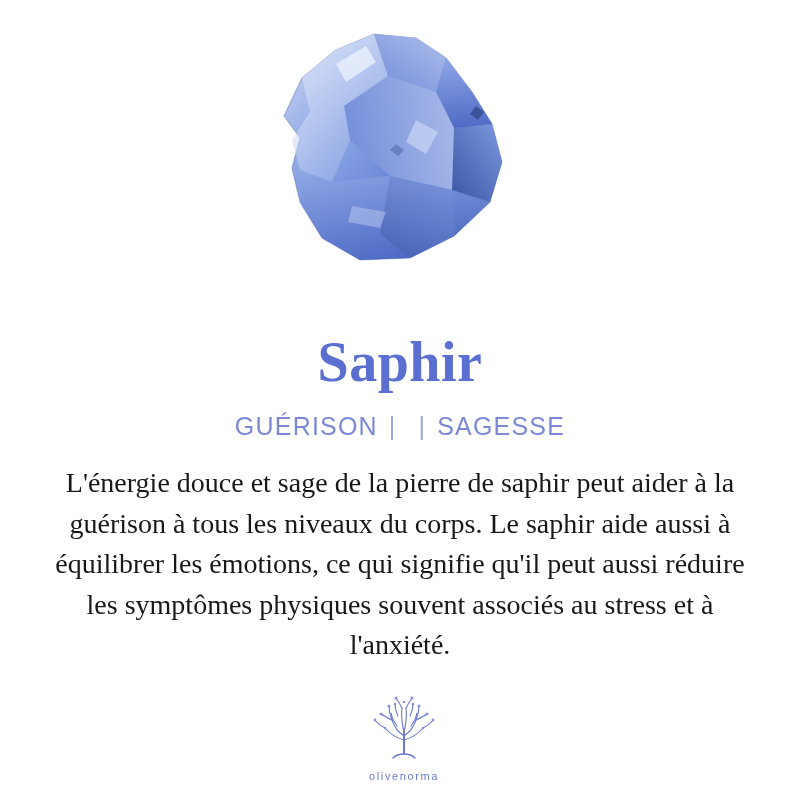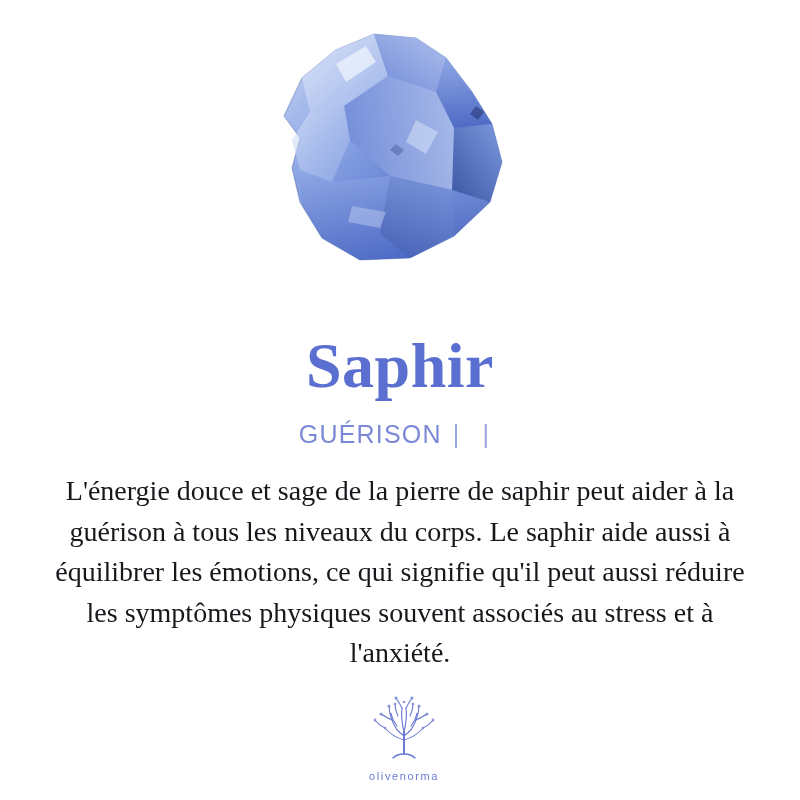--- a/index.html
+++ b/index.html
@@ -32,21 +32,21 @@
     align-items: center;
     justify-content: center;
   }
   .stone-svg {
     display: block;
   }
 
   
   .title {
     font-family: "Liberation Serif", serif;
-    font-size: 64px;
+    font-size: 56px;
     font-weight: 700;
     color: #5b6fd0;
     letter-spacing: 0.5px;
     margin-top: 34px;
     line-height: 1;
     text-align: left;
   }
 
   
   .keywords {
@@ -160,20 +160,21 @@
       <path d="M156 124 L164 130 L158 136 L150 130 Z" fill="#2c4186" opacity="0.35"></path>
     </svg>
   </div>
 
   <div class="title">Saphir</div>
 
   <div class="keywords">
     <span class="kw">GUÉRISON</span>
     <span class="kw-sep">|</span>
     <span class="kw-sep">|</span>
+    <span class="kw">SAGESSE</span>
   </div>
 
   <p class="description">L'énergie douce et sage de la pierre de saphir peut aider à la guérison à tous les niveaux du corps. Le saphir aide aussi à équilibrer les émotions, ce qui signifie qu'il peut aussi réduire les symptômes physiques souvent associés au stress et à l'anxiété.</p>
 
   <div class="logo-wrap">
     <svg class="logo-mark" width="72" height="76" viewBox="0 0 72 76">
       <g stroke="#6b7ad2" fill="none" stroke-width="1.1" stroke-linecap="round">
 
         <path d="M36 62 L36 40" stroke-width="2"></path>
         <path d="M36 62 C30 62 27 64 25 66 M36 62 C42 62 45 64 47 66" stroke-width="1.4"></path>

